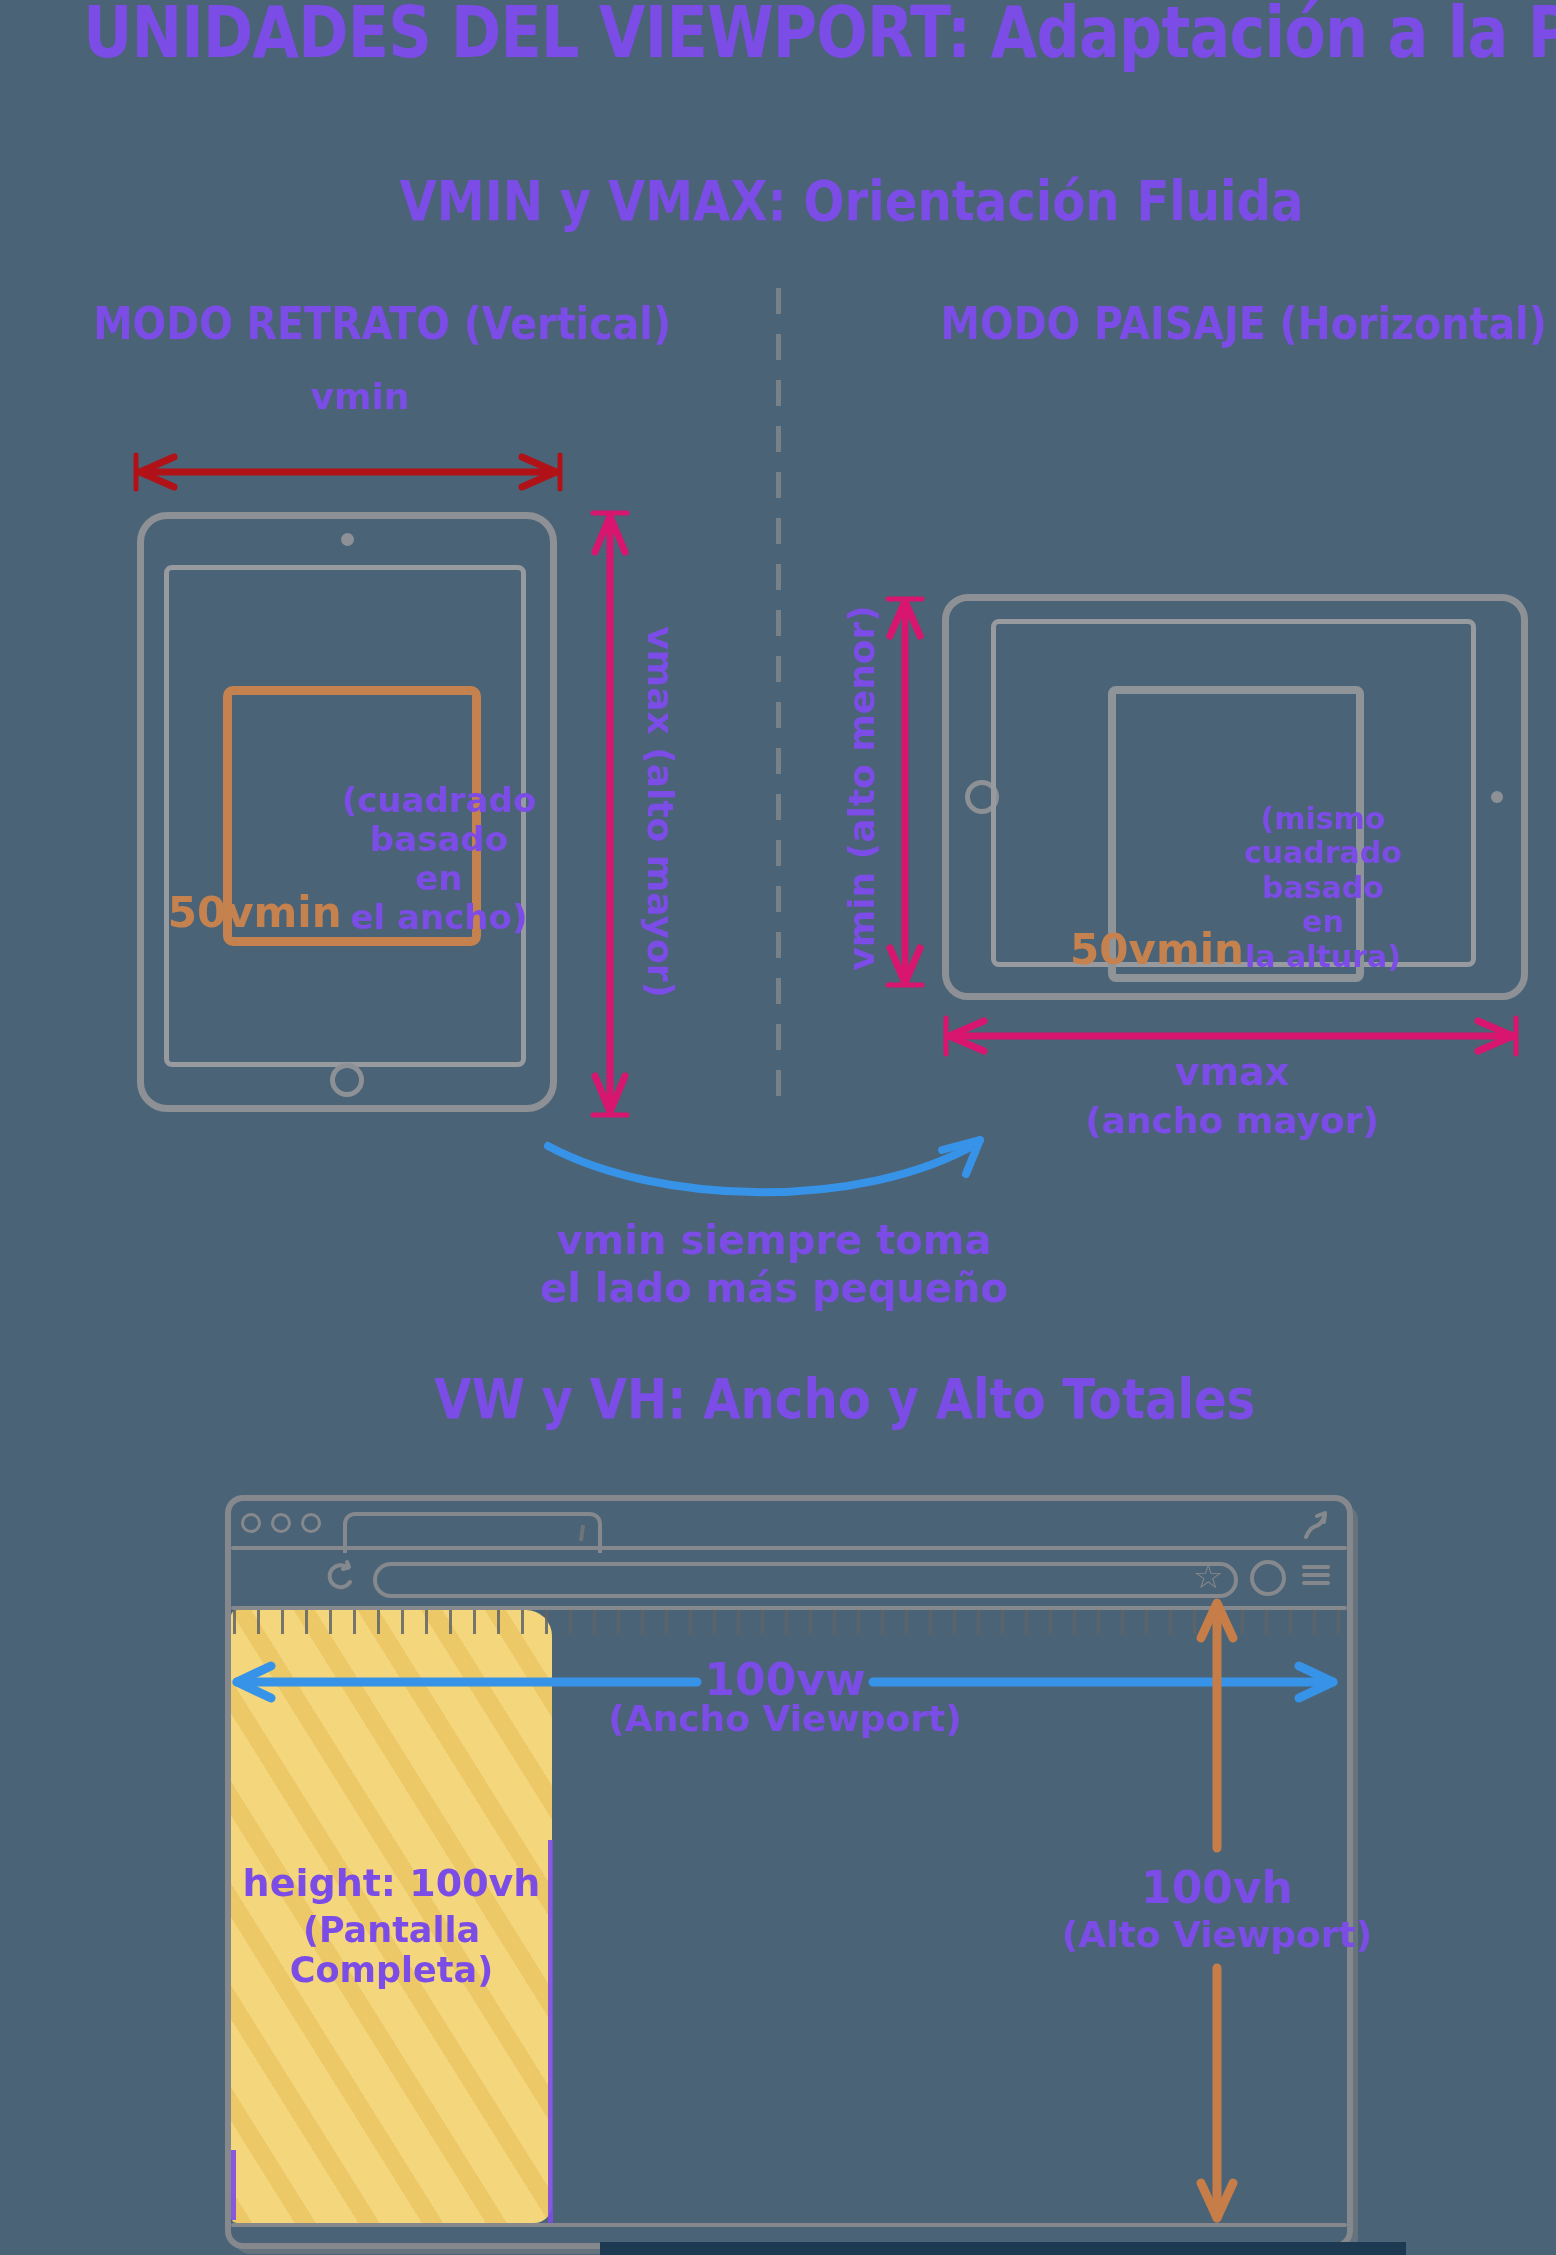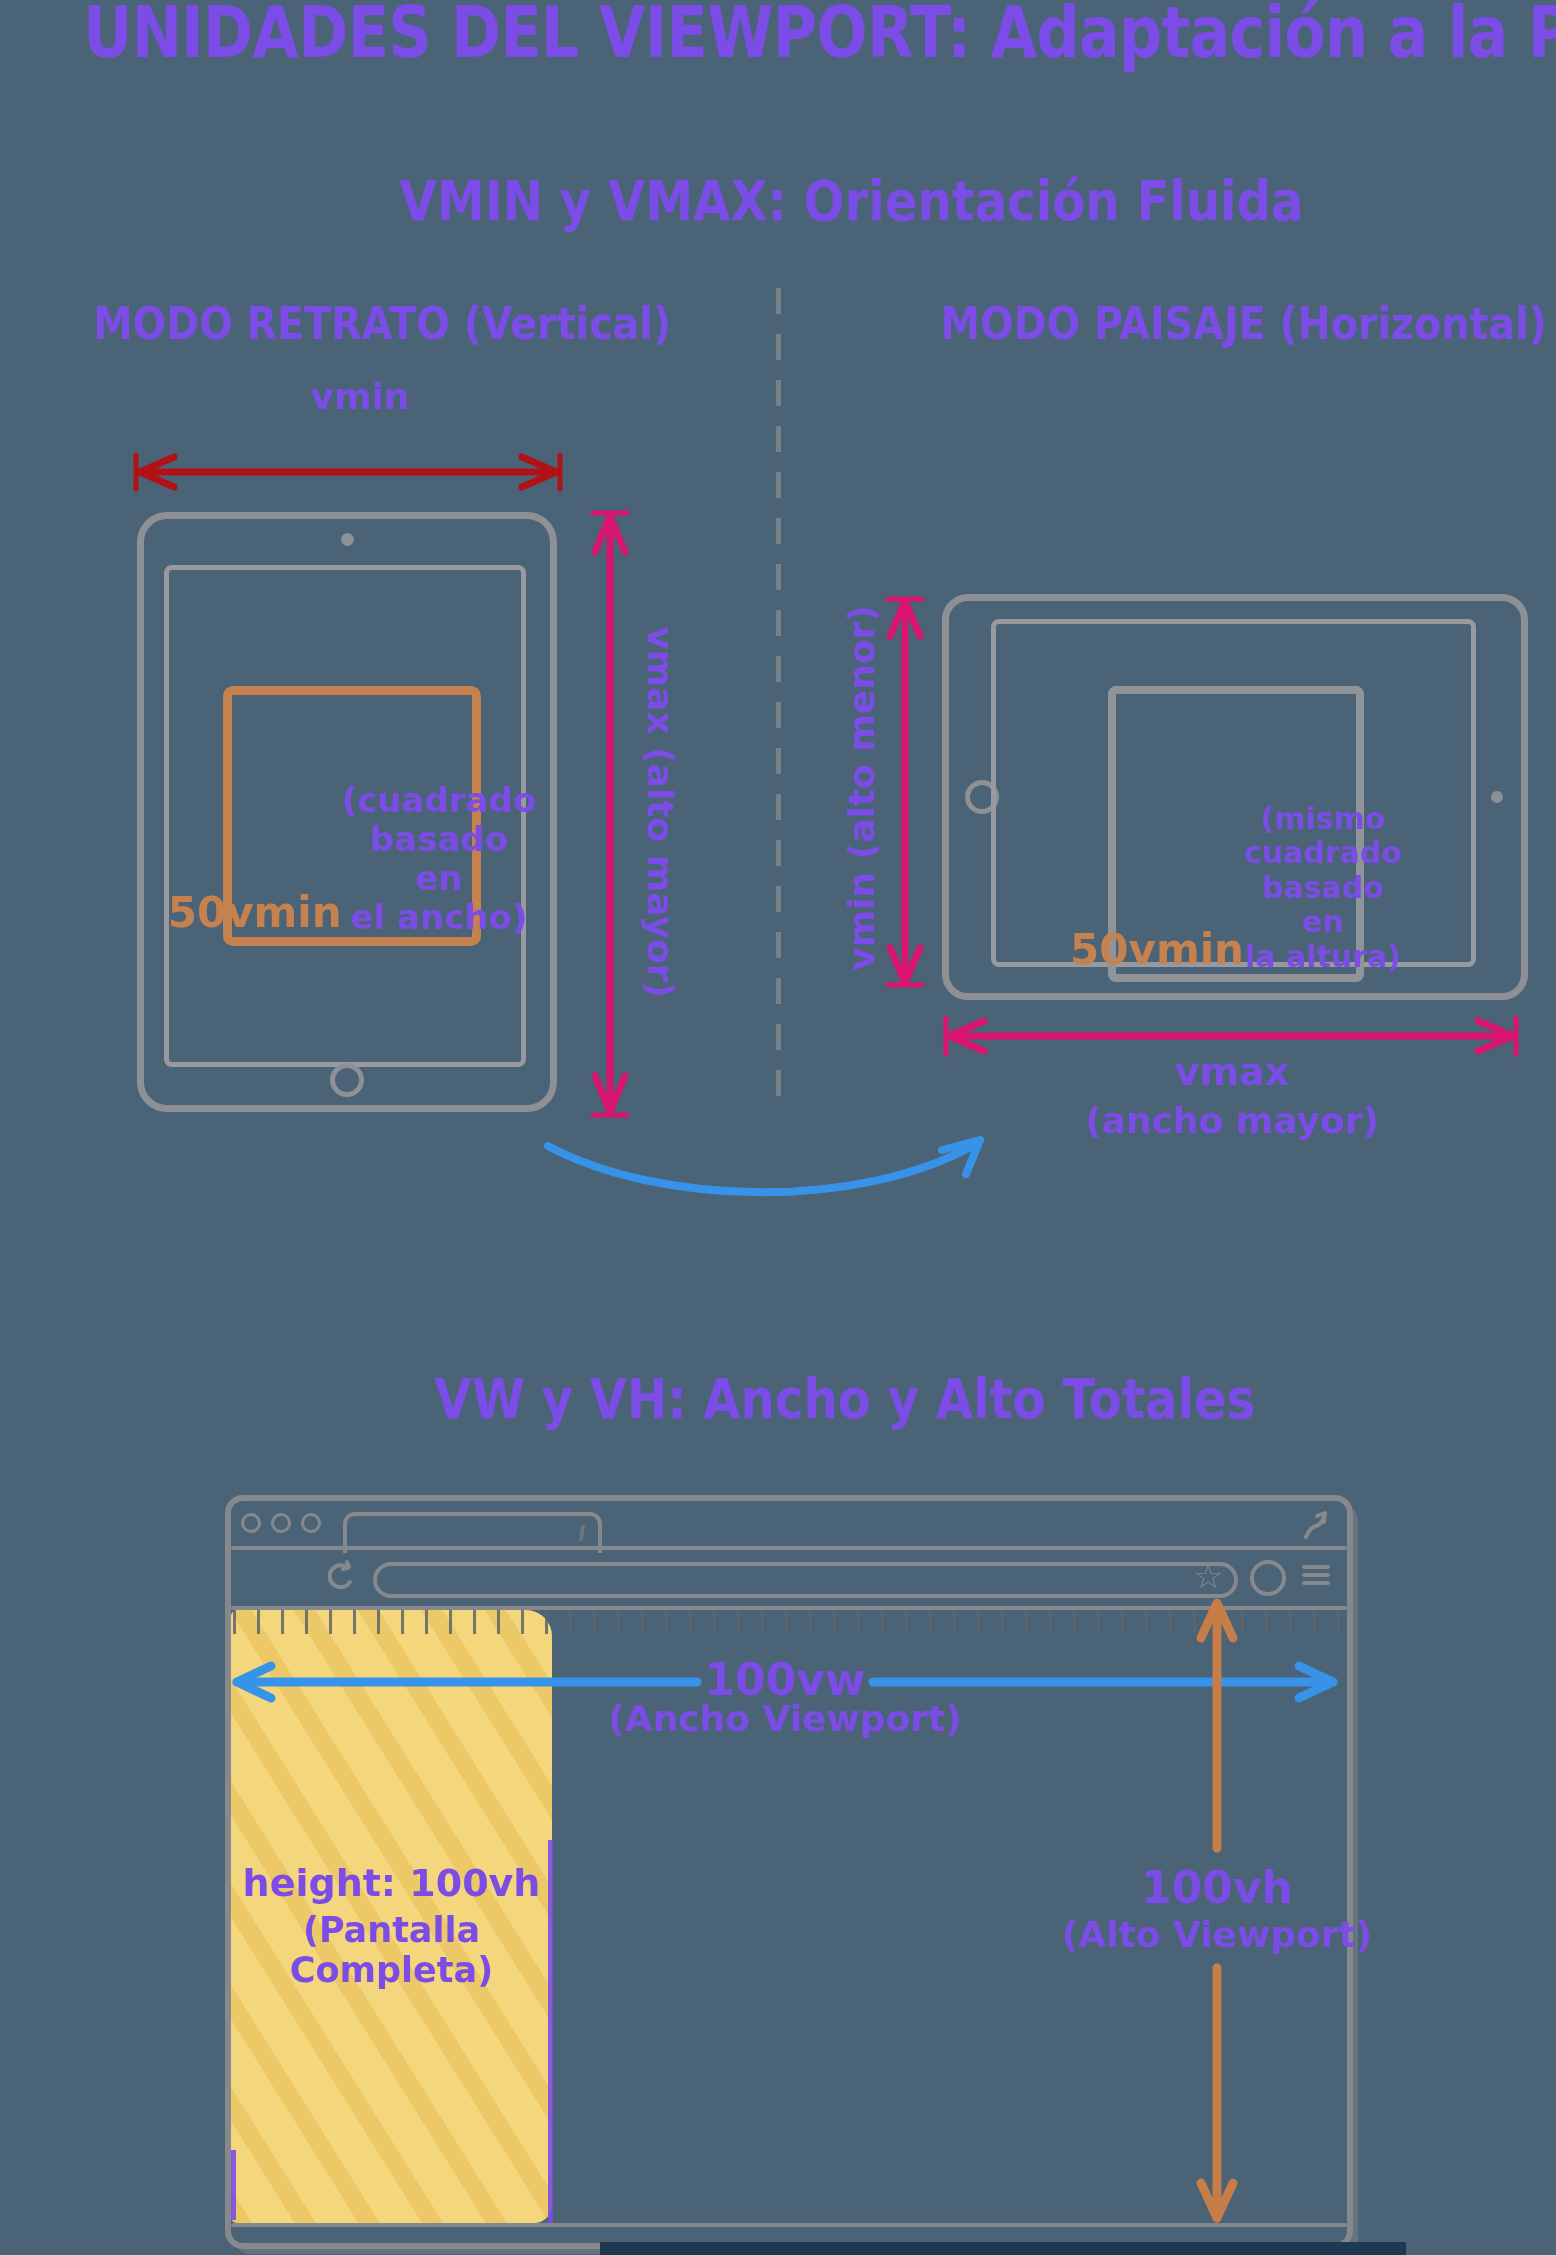--- a/index.html
+++ b/index.html
@@ -118,20 +118,22 @@
   </svg>
   <div class="abs center" style="left:1032px;top:1050px;width:400px;">
     <div class="purple lbl-md">vmax</div>
     <div class="purple lbl-sm" style="margin-top:6px;">(ancho mayor)</div>
   </div>
 
   <svg style="left:540px;top:1128px;" width="476" height="86">
     <path class="sk-blue" stroke-width="8" d="M8 18 C120 78, 320 82, 436 16"></path>
     <path class="sk-blue" stroke-width="8" d="M402 22 L440 12 M426 46 L440 12"></path>
   </svg>
+  <div class="abs center purple pre" style="left:494px;top:1216px;width:560px;font-size:40px;line-height:1.2;">vmin siempre toma
+el lado más pequeño</div>
 
   <div class="heading t-sec" style="top:1366px;">VW y VH: Ancho y Alto Totales</div>
 
   <div class="browser" style="left:225px;top:1495px;width:1128px;height:754px;">
     <div class="circ" style="left:10px;top:12px;width:20px;height:20px;"></div>
     <div class="circ" style="left:40px;top:12px;width:20px;height:20px;"></div>
     <div class="circ" style="left:70px;top:12px;width:20px;height:20px;"></div>
     <div class="abs" style="left:112px;top:11px;width:259px;height:41px;border:4px solid var(--c-sketch,#85898d);border-bottom:none;border-radius:12px 12px 0 0;box-sizing:border-box;"></div>
     <div class="abs" style="left:349px;top:24px;width:4px;height:16px;background:#6f7478;transform:rotate(8deg);"></div>
     <svg style="left:1069px;top:6px;" width="32" height="36">

